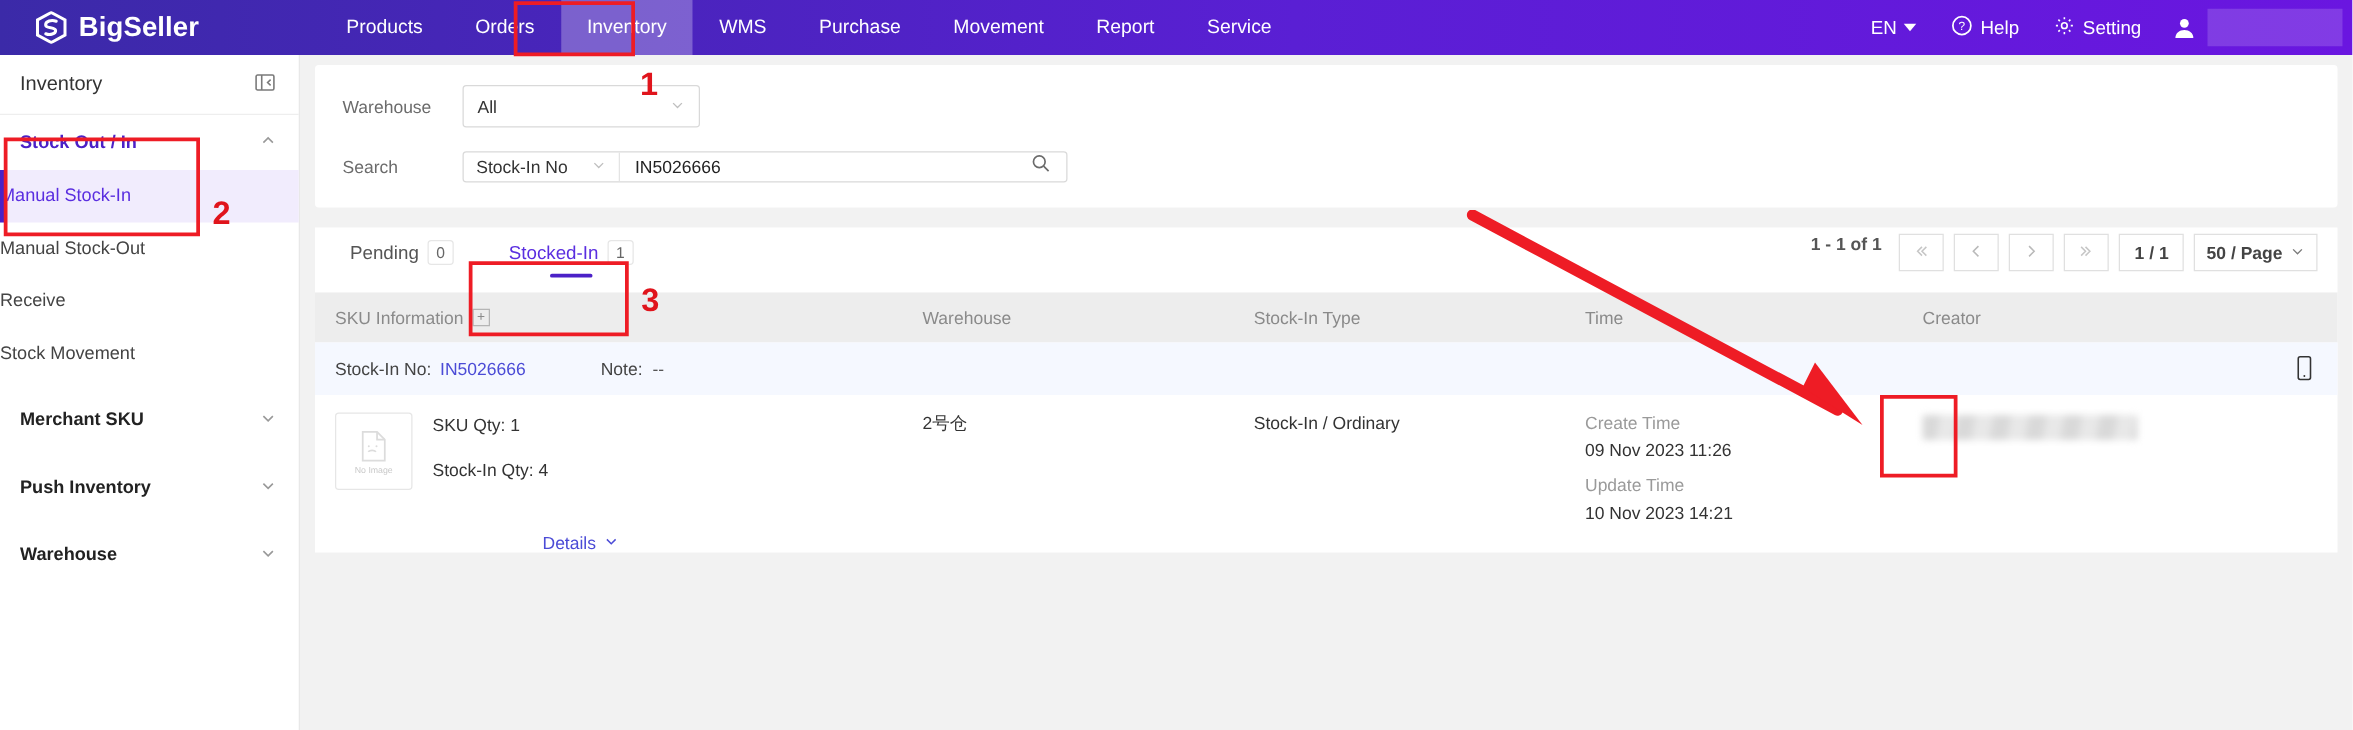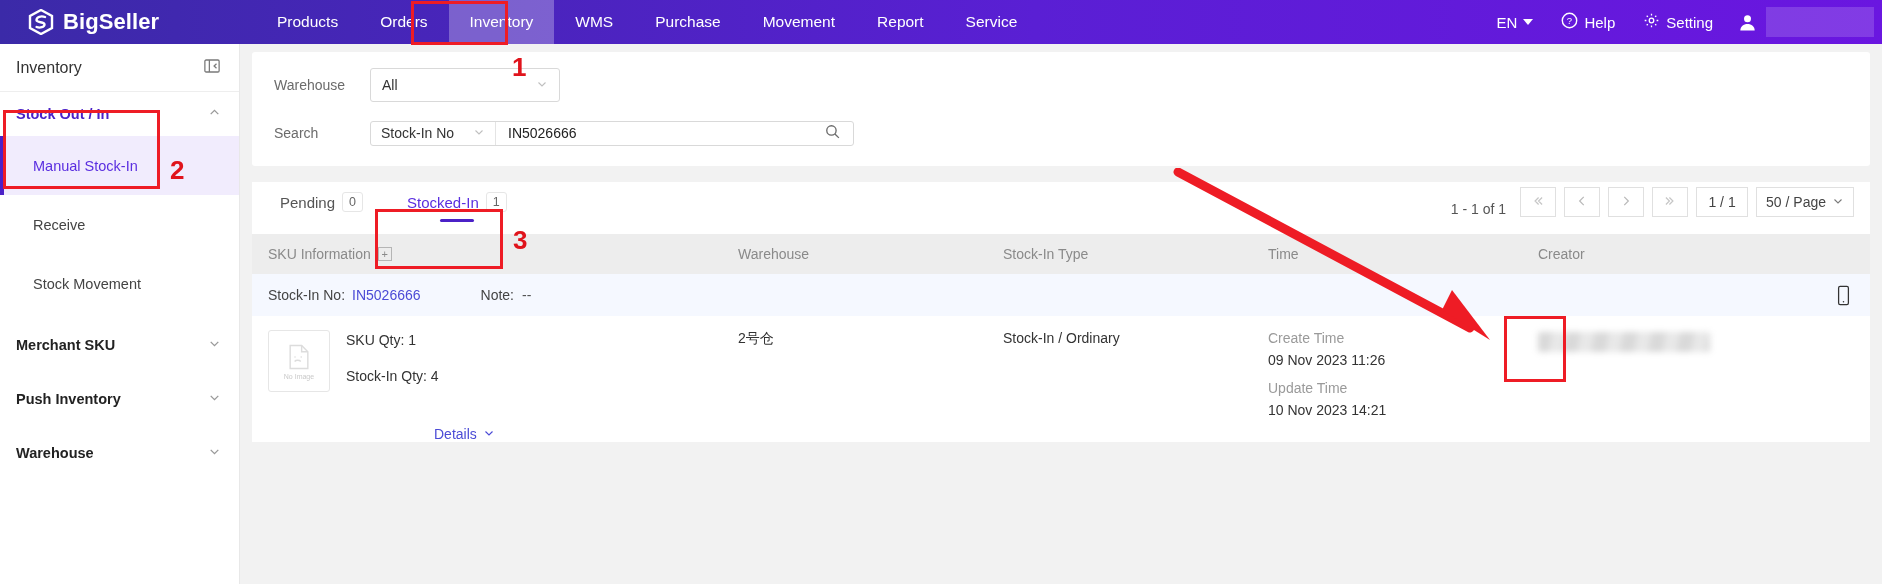--- a/index.html
+++ b/index.html
@@ -49,21 +49,21 @@
   }
   .sb-title { font-size:16px; color:#333; }
   .sb-collapse { color:#7a7a7a; font-size:15px; cursor:pointer; }
   .sb-group { padding:0; }
   .sb-grp-head {
     height:44px; display:flex; align-items:center; justify-content:space-between;
     padding:0 18px 0 16px; font-size:14.5px; font-weight:700; color:#222; cursor:pointer;
   }
   .sb-grp-head.open { color:#4b21c7; }
   .chev { color:#999; font-size:12px; }
-  .sb-sub { height:59px; display:flex; align-items:center; padding-left:33px; font-size:14.5px; color:#444; cursor:pointer; position:relative; }
+  .sb-sub { height:42px; display:flex; align-items:center; font-size:14.5px; color:#444; cursor:pointer; position:relative; }
   .sb-sub.active { background:#f1ecfd; color:#5a2ee0; }
   .sb-sub.active::before {
     content:""; position:absolute; left:0; top:0; bottom:0; width:4px; background:#4b21c7;
   }
 
   
   .main { flex:1; background:#f2f2f2; position:relative; overflow:hidden; }
   .filter-card { background:#fff; margin:8px 12px 0 12px; padding:14px 0 14px 0; border-radius:3px; }
   .f-row { display:flex; align-items:center; padding:0 0 0 22px; height:38px; }
   .f-row + .f-row { margin-top:10px; }
@@ -94,21 +94,21 @@
   }
   .tab.active { color:#5a2ee0; }
   .tab.active::after {
     content:""; position:absolute; left:50%; transform:translateX(-50%);
     bottom:6px; width:34px; height:3px; background:#4b21c7; border-radius:2px;
   }
   .tab-count {
     font-size:12.5px; color:#666; background:#fff; border:1px solid #e6e6e6;
     border-radius:3px; padding:0 6px; line-height:18px; min-width:20px; text-align:center;
   }
-  .pager { margin-left:auto; display:flex; align-items:flex-end; gap:8px; }
+  .pager { margin-left:auto; display:flex; align-items:flex-start; gap:8px;font-weight:bold; }
   .pg-total { font-size:14px; color:#555; margin-right:6px; }
   .pg-btn {
     width:36px; height:30px; border:1px solid #e0e0e0; background:#fff;
     display:flex; align-items:center; justify-content:center;
     color:#bdbdbd; font-size:14px; cursor:pointer;
   }
   .pg-num {
     height:30px; min-width:52px; border:1px solid #e0e0e0; background:#fff;
     display:flex; align-items:center; justify-content:center; font-size:14px; color:#444;
   }
@@ -248,20 +248,23 @@
       <div class="sb-grp-head open">
         <span>Stock Out / In</span>
         <span class="chev">
           <svg width="13" height="13" viewBox="0 0 24 24" fill="none" stroke="#999" stroke-width="2.4">
               <path d="M5 15l7-7 7 7"></path>
             </svg>
         </span>
       </div>
       <div class="sb-sub active">
         <span>Manual Stock-In</span>
+      </div>
+      <div class="sb-sub">
+        <span>Manual Stock-Out</span>
       </div>
       <div class="sb-sub">
         <span>Receive</span>
       </div>
       <div class="sb-sub">
         <span>Stock Movement</span>
       </div>
     </div>
 
     <div class="sb-grp-head" style="margin-top:10px;">

